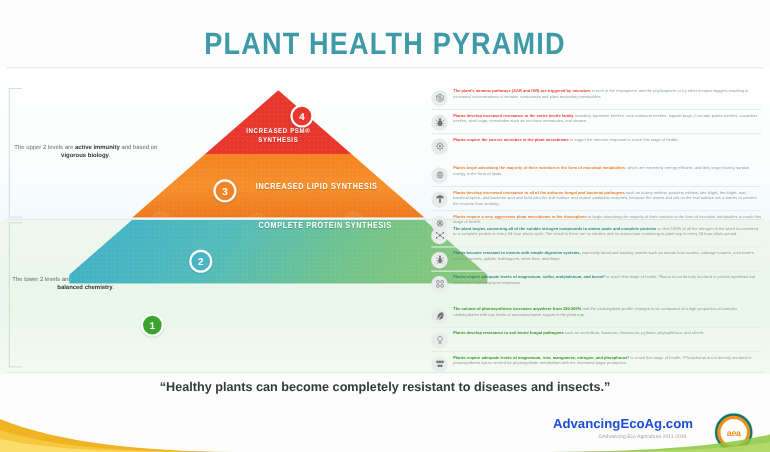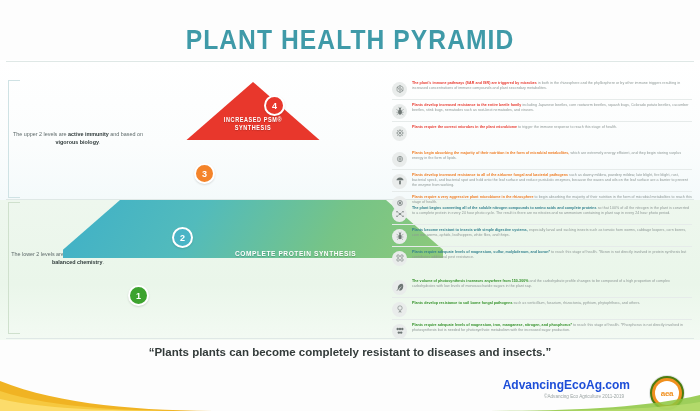--- a/index.html
+++ b/index.html
@@ -105,21 +105,21 @@
   .quote-attr { position:absolute; left:0; top:364px; width:700px; text-align:center;
                 font-size:9.5px; color:#5a6362; }
 
   
   .footer-brand { position:absolute; right:70px; top:378px; font-size:12px;
                   font-weight:bold; color:#1d4ed8; }
   .footer-copy { position:absolute; right:76px; top:394px; font-size:4.6px; color:#9aa3a2; }
   .aea-logo { position:absolute; right:16px; top:376px; width:34px; height:34px;
               border-radius:50%; background:#f0901f;
               display:flex; align-items:center; justify-content:center;
-              border:2px solid #4d7c0f; box-shadow:0 0 0 1px #e2e6e5; }
+              border:2px solid #0f766e; box-shadow:0 0 0 1px #e2e6e5; }
   .aea-inner { width:24px; height:24px; border-radius:50%; background:#fff;
                display:flex; align-items:center; justify-content:center;
                font-size:8px; font-weight:bold; color:#f0901f; letter-spacing:-.3px; }
 
   
   .swoosh { position:absolute; bottom:0; left:0; width:700px; height:46px;
             overflow:hidden; pointer-events:none; }
   .swoosh svg { position:absolute; bottom:0; left:0; }
 </style>
 </head>
@@ -151,26 +151,36 @@
     <div class="tierwrap" style="top:0;">
       <div class="band" style="height:58px; background:#e8372c;
            clip-path:polygon(50% 0%, 67.5% 100%, 32.5% 100%);
            display:flex; align-items:flex-end; justify-content:center;">
         <div class="tex-dots"></div>
         <div class="tier-label" style="font-size:6.4px; line-height:1.35; text-align:center;
              white-space:normal; width:80px; transform:scaleX(0.86) translateY(-7px);">INCREASED PSM® SYNTHESIS</div>
       </div>
     </div>
 
+    <div class="tierwrap w3">
+      <div class="band" style="height:58px;
+           background:linear-gradient(180deg,#f58320 0%,#f58f2c 50%,#ee7a1d 100%);
+           clip-path:polygon(67.5% 0%, 85% 100%, 15% 100%, 32.5% 0%);
+           display:flex; align-items:center; justify-content:center;">
+        <div class="tex-orange"></div>
+        <div class="tex-dots"></div>
+        <div class="tier-label" style="transform:scaleX(0.82) translateX(42px);">INCREASED LIPID SYNTHESIS</div>
+      </div>
+    </div>
 
     <div class="tierwrap w2">
       <div class="band" style="height:58px;
            background:linear-gradient(120deg,#3fb0c8 0%,#52bbbc 35%,#76c487 70%,#8dc97a 100%);
            clip-path:polygon(85% 0%, 102.5% 100%, -2.5% 100%, 15% 0%);
-           display:flex; align-items:flex-end; justify-content:center;">
+           display:flex; align-items:flex-start; justify-content:center;">
         <div class="tex-dots"></div>
         <div class="tier-label" style="transform:scaleX(0.82) translateX(52px);">COMPLETE PROTEIN SYNTHESIS</div>
       </div>
     </div>
 
   </div>
 
   <div class="badge b4">4</div>
   <div class="badge b3">3</div>
   <div class="badge b2">2</div>
@@ -365,21 +375,21 @@
                 <circle cx="7.7" cy="13.2" r="2.4"></circle>
                 <circle cx="12.3" cy="13.2" r="2.4"></circle>
               </g>
             </svg>
         </span>
         <span class="ann-text"><b>Plants require adequate levels of magnesium, iron, manganese, nitrogen, and phosphorus*</b><span> to reach this stage of health. *Phosphorus is not directly involved in photosynthesis but is needed for photosynthate metabolism with the increased sugar production.</span></span>
       </div>
     </div>
   </div>
 
-  <div class="quote">“Plants plants can become completely resistant to diseases and insects.”</div>
+  <div class="quote">“Healthy plants can become completely resistant to diseases and insects.”</div>
 
   <div class="footer-brand">AdvancingEcoAg.com</div>
   <div class="footer-copy">©Advancing Eco Agriculture 2011-2019</div>
   <div class="aea-logo">
     <div class="aea-inner">aea</div>
   </div>
 
   <div class="swoosh">
     <svg width="700" height="46" viewBox="0 0 700 46">
       <path d="M0 16 C60 40 140 46 230 46 L230 46 L0 46 Z" fill="#f0b323"></path>

